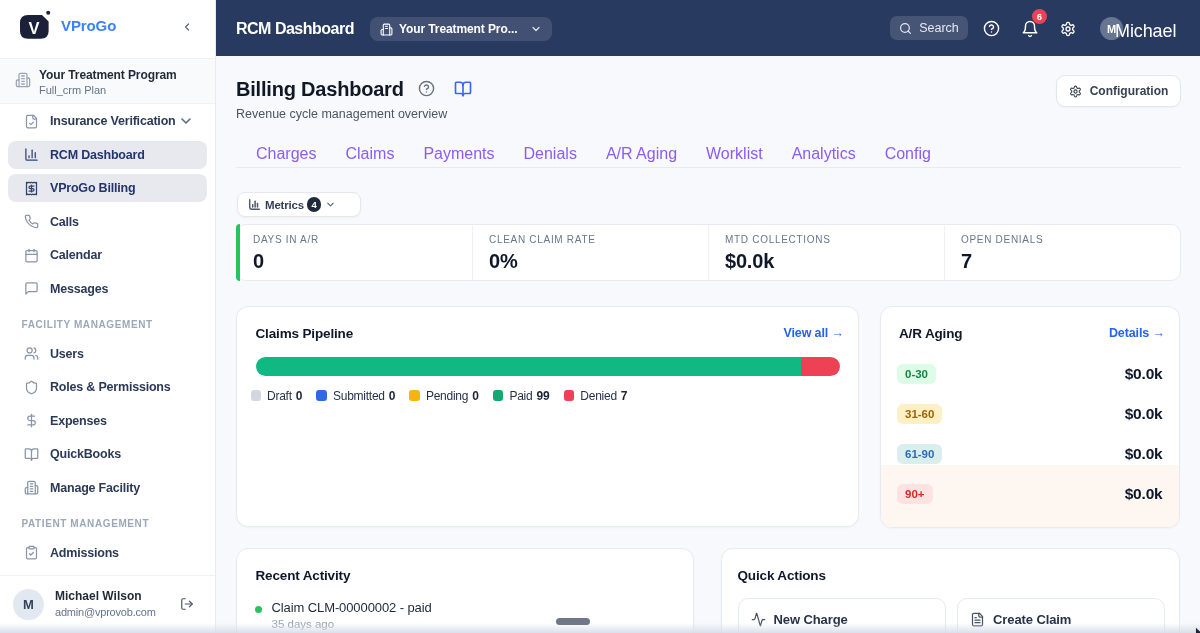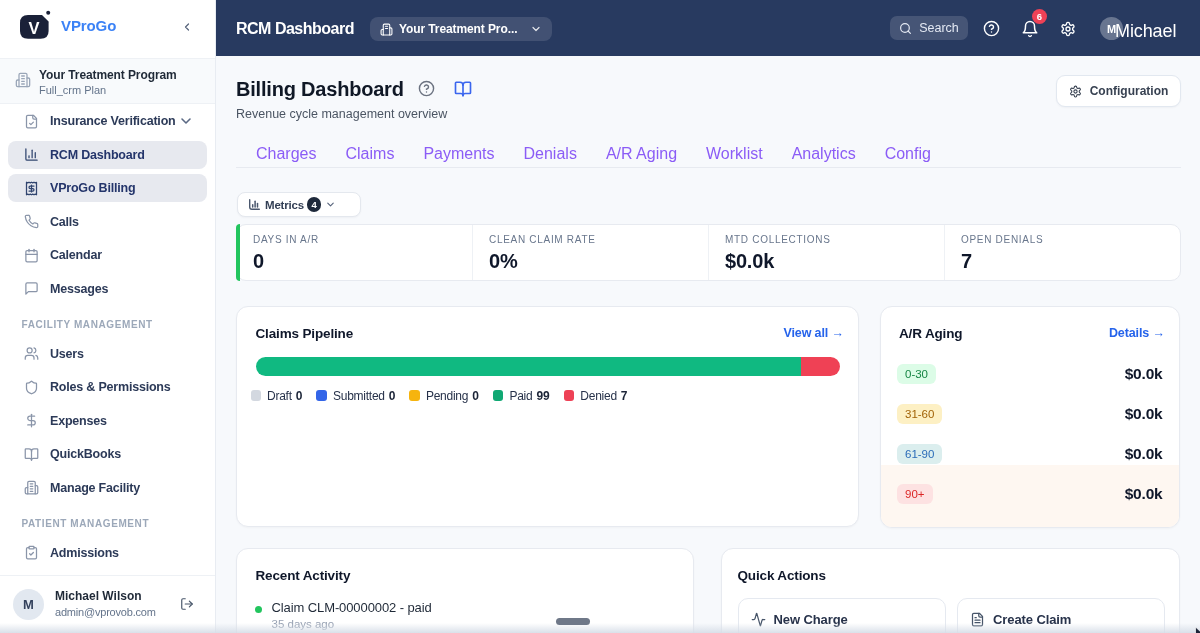--- a/index.html
+++ b/index.html
@@ -66,21 +66,21 @@
 #pipe .hd,#aging .hd,#recent .hd,#quick .hd{display:flex;justify-content:space-between;align-items:center;padding:18.5px 14px 0 18.5px}
 #bar{margin:16.5px 18px 0 18.5px;height:18.5px;border-radius:10px;overflow:hidden;display:flex}
 #bar .g{width:93.4%;background:#10b981}
 #bar .r{flex:1;background:#ef4155}
 #legend{display:flex;margin:13px 0 0 13.5px;align-items:center}
 .litem{display:flex;align-items:center;margin-right:14px}
 .lsq{width:10.5px;height:10.5px;border-radius:3px;margin-right:6px}
 .litem .lt{font-size:12px;color:#27324a;letter-spacing:-.25px}
 .litem .lv{font-size:12px;font-weight:700;color:#1b2437;margin-left:4px}
 .arow{position:absolute;left:0;right:0;height:19.5px;display:flex;align-items:center;justify-content:space-between;padding:0 16.5px}
-.arow .badge{height:19.5px;border-radius:6px;font-size:11.5px;font-weight:400;display:flex;align-items:center;padding:0 8px}
+.arow .badge{height:19.5px;border-radius:6px;font-size:11.5px;font-weight:700;display:flex;align-items:center;padding:0 8px}
 .arow .val{font-size:15.5px;font-weight:700;color:#0f172a;letter-spacing:-.2px}
 #hotbg{position:absolute;left:0;right:0;top:158.4px;bottom:0;background:#fef7f1}
 #recent{left:20px;top:492px;width:458px;height:130px}
 #quick{left:504.5px;top:492px;width:459.5px;height:130px}
 #recent .item{display:flex;padding:17px 0 0 17.5px}
 #recent .dot{width:7px;height:7px;border-radius:50%;background:#22c55e;margin:6px 10px 0 0}
 #recent .it1{font-size:13px;color:#1f2937;letter-spacing:-.1px}
 #recent .it2{font-size:11.5px;color:#98a2b3;margin-top:3px}
 #quick .hd{padding-left:16px}
 .qbtns{display:flex;gap:11.5px;padding:15px 14px 0 16px}

